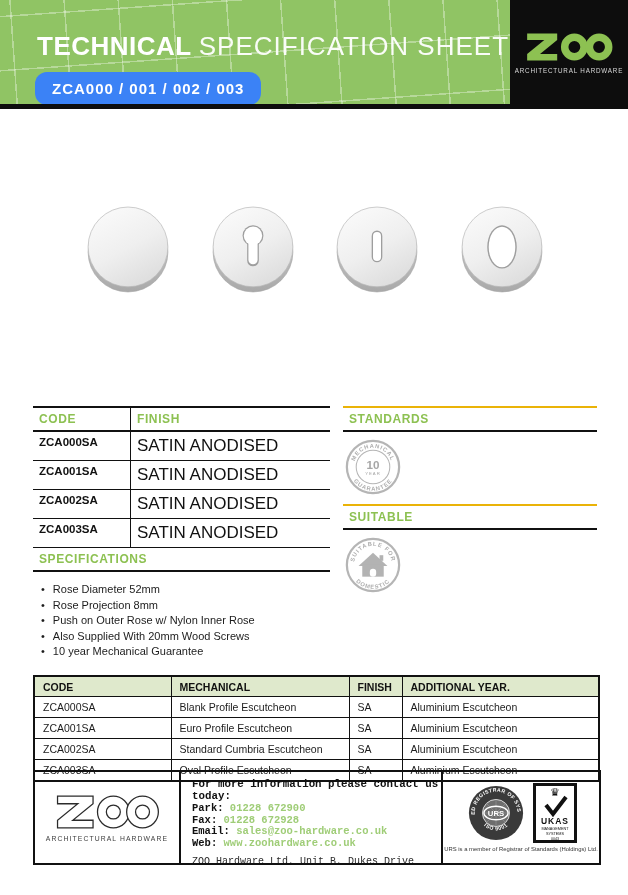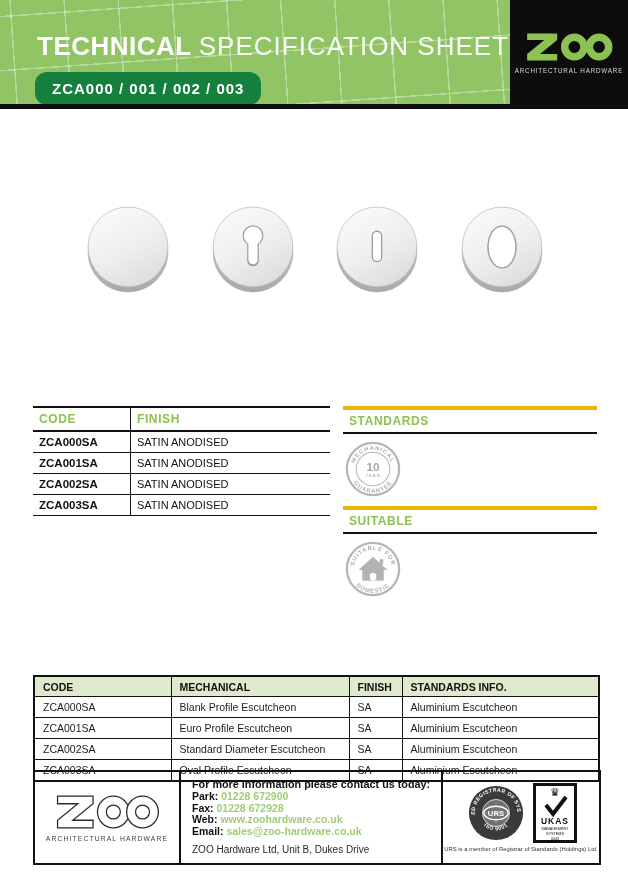--- a/index.html
+++ b/index.html
@@ -9,40 +9,40 @@
   
   .header-green{position:absolute;left:0;top:0;width:510px;height:104px;background:#90c464;overflow:hidden;}
   .header-grid{position:absolute;left:-40px;top:-40px;width:640px;height:200px;
     transform:rotate(-4deg);
     background-image:
       repeating-linear-gradient(0deg, rgba(255,255,255,.35) 0 1.5px, transparent 1.5px 54px),
       repeating-linear-gradient(90deg, rgba(255,255,255,.35) 0 1.5px, transparent 1.5px 54px);}
   .header-title{position:absolute;left:37px;top:31px;white-space:nowrap;font-size:26px;color:#fff;z-index:2;}
   .header-title .bold{font-weight:bold;letter-spacing:.5px;}
   .header-title .light{font-weight:normal;letter-spacing:1px;margin-left:7px;opacity:.95;}
-  .code-pill{position:absolute;left:35px;top:72px;height:33px;z-index:3;background:#15803d;border-radius:12px;
+  .code-pill{position:absolute;left:35px;top:72px;height:33px;z-index:3;background:#3b82f6;border-radius:12px;
     display:flex;align-items:center;padding:0 17px;color:#fff;font-weight:bold;font-size:15px;letter-spacing:1px;}
   .logo-box{position:absolute;left:510px;top:0;width:118px;height:104px;background:#0d0d0d;z-index:2;
     display:flex;flex-direction:column;align-items:center;justify-content:center;gap:4px;}
   .logo-box .logo-sub{color:#d9d9d9;font-size:6.3px;letter-spacing:.8px;}
   .header-rule{position:absolute;left:0;top:104px;width:628px;height:5px;background:#0d0d0d;z-index:1;}
 
   
   .products{position:absolute;left:86px;top:206px;width:458px;display:flex;justify-content:space-between;}
 
   
   .left-col{position:absolute;left:33px;top:406px;width:297px;}
   .right-col{position:absolute;left:343px;top:406px;width:254px;}
-  .bar{border-top:4px solid #eab308;border-bottom:2px solid #111;padding:4px 6px;
+  .bar{border-top:2px solid #eab308;border-bottom:2px solid #111;padding:4px 6px;
        color:#8dc152;font-weight:bold;font-size:12px;letter-spacing:.6px;}
   .bar.nb-top{border-top:none;}
   .spec-table .row{display:grid;grid-template-columns:97px 1fr;border-bottom:1.5px solid #111;}
   .spec-table .hrow{display:grid;grid-template-columns:97px 1fr;border-top:2px solid #111;border-bottom:2px solid #111;}
   .spec-table .hrow div{padding:4px 6px;color:#8dc152;font-weight:bold;font-size:12px;letter-spacing:.6px;}
-  .spec-table .row div{padding:4px 6px;font-size:11px;}
+  .spec-table .row div{padding:4px 6px;font-size:17px;}
   .spec-table .row .code{font-weight:bold;font-size:11.5px;}
   .spec-table .hrow div+div,.spec-table .row div+div{border-left:1.5px solid #111;}
   .bullets{list-style:none;margin:10px 0 0 0;padding:0 0 0 8px;}
   .bullets li{font-size:11px;line-height:15.5px;color:#1c1c1c;}
   .bullets li::before{content:"•";margin-right:8px;}
   .badge-wrap{margin:7px 0 7px 2px;height:58px;}
 
   
   .details{position:absolute;left:33px;top:675px;width:565px;border-collapse:collapse;table-layout:fixed;}
   .details th,.details td{border:1.4px solid #111;padding:2px 8px;text-align:left;font-size:10.5px;}
@@ -50,21 +50,21 @@
   .details td{height:16px;color:#1c1c1c;}
   .details{border:2px solid #111;}
 
   
   .footer{position:absolute;left:33px;top:770px;width:564px;height:91px;border:2px solid #111;
           display:grid;grid-template-columns:144px 262px 1fr;}
   .footer .cell{overflow:hidden;}
   .footer .cell+.cell{border-left:2px solid #111;}
   .f-logo{display:flex;flex-direction:column;align-items:center;justify-content:center;gap:4px;}
   .f-logo .logo-sub{color:#3c3c3c;font-size:6.8px;letter-spacing:1.1px;}
-  .f-contact{padding:6px 0 8px 11px;}
+  .f-contact{padding:6px 0 8px 11px;font-family:Liberation Mono, monospace;}
   .f-contact .heading{font-weight:bold;font-size:10.8px;margin-bottom:1px;}
   .f-contact .line{font-size:10.5px;line-height:11.6px;}
   .f-contact .line .lbl{font-weight:bold;color:#111;}
   .f-contact .line .val{color:#9fcd77;font-weight:bold;}
   .f-contact .addr{margin-top:7px;font-size:10px;line-height:11.6px;color:#2a2a2a;}
   .f-certs{display:flex;flex-direction:column;align-items:center;justify-content:center;padding:3px 2px;}
   .f-certs .badges{display:flex;align-items:center;gap:7px;}
   .f-certs .caption{font-size:5.9px;color:#333;margin-top:3px;white-space:nowrap;}
   .hidden-defs{position:absolute;width:0;height:0;}
 </style>
@@ -157,20 +157,28 @@
       </div>
       <div class="row">
         <div class="code">ZCA002SA</div>
         <div>SATIN ANODISED</div>
       </div>
       <div class="row">
         <div class="code">ZCA003SA</div>
         <div>SATIN ANODISED</div>
       </div>
     </div>
+    <div class="bar nb-top">SPECIFICATIONS</div>
+    <ul class="bullets">
+      <li>Rose Diameter 52mm</li>
+      <li>Rose Projection 8mm</li>
+      <li>Push on Outer Rose w/ Nylon Inner Rose</li>
+      <li>Also Supplied With 20mm Wood Screws</li>
+      <li>10 year Mechanical Guarantee</li>
+    </ul>
   </div>
 
   <div class="right-col">
     <div class="bar">STANDARDS</div>
     <div class="badge-wrap">
       <svg width="56" height="56" viewBox="0 0 60 60">
         <circle cx="30" cy="30" r="28" fill="none" stroke="#b5b5b5" stroke-width="2.4"></circle>
         <circle cx="30" cy="30" r="18" fill="none" stroke="#b5b5b5" stroke-width="1.1"></circle>
         <path id="gArcTop" d="M 9.5,30 A 20.5,20.5 0 0 1 50.5,30" fill="none"></path>
         <path id="gArcBot" d="M 4.5,30 A 25.5,25.5 0 0 0 55.5,30" fill="none"></path>
@@ -211,39 +219,39 @@
         <col style="width:137px">
         <col style="width:178px">
         <col style="width:53px">
         <col style="width:197px">
       </colgroup>
     <thead>
       <tr>
         <th>CODE</th>
         <th>MECHANICAL</th>
         <th>FINISH</th>
-        <th>STANDARDS INFO.</th>
+        <th>ADDITIONAL YEAR.</th>
       </tr>
     </thead>
     <tbody>
       <tr>
         <td>ZCA000SA</td>
         <td>Blank Profile Escutcheon</td>
         <td>SA</td>
         <td>Aluminium Escutcheon</td>
       </tr>
       <tr>
         <td>ZCA001SA</td>
         <td>Euro Profile Escutcheon</td>
         <td>SA</td>
         <td>Aluminium Escutcheon</td>
       </tr>
       <tr>
         <td>ZCA002SA</td>
-        <td>Standard Diameter Escutcheon</td>
+        <td>Standard Cumbria Escutcheon</td>
         <td>SA</td>
         <td>Aluminium Escutcheon</td>
       </tr>
       <tr>
         <td>ZCA003SA</td>
         <td>Oval Profile Escutcheon</td>
         <td>SA</td>
         <td>Aluminium Escutcheon</td>
       </tr>
     </tbody>
@@ -264,26 +272,26 @@
       <div class="heading">For more information please contact us today:</div>
       <div class="line">
         <span class="lbl">Park:</span>
         <span class="val">01228 672900</span>
       </div>
       <div class="line">
         <span class="lbl">Fax:</span>
         <span class="val">01228 672928</span>
       </div>
       <div class="line">
+        <span class="lbl">Email:</span>
+        <span class="val">sales@zoo-hardware.co.uk</span>
+      </div>
+      <div class="line">
         <span class="lbl">Web:</span>
         <span class="val">www.zoohardware.co.uk</span>
-      </div>
-      <div class="line">
-        <span class="lbl">Email:</span>
-        <span class="val">sales@zoo-hardware.co.uk</span>
       </div>
       <div class="addr">
         <div>ZOO Hardware Ltd, Unit B, Dukes Drive</div>
       </div>
     </div>
     <div class="cell f-certs">
       <div class="badges">
         <svg width="60" height="60" viewBox="0 0 62 62">
           <circle cx="31" cy="31" r="28" fill="#3a3a3a"></circle>
           <circle cx="31" cy="31" r="14" fill="#6e6e6e" stroke="#fff" stroke-width="0.8"></circle>

